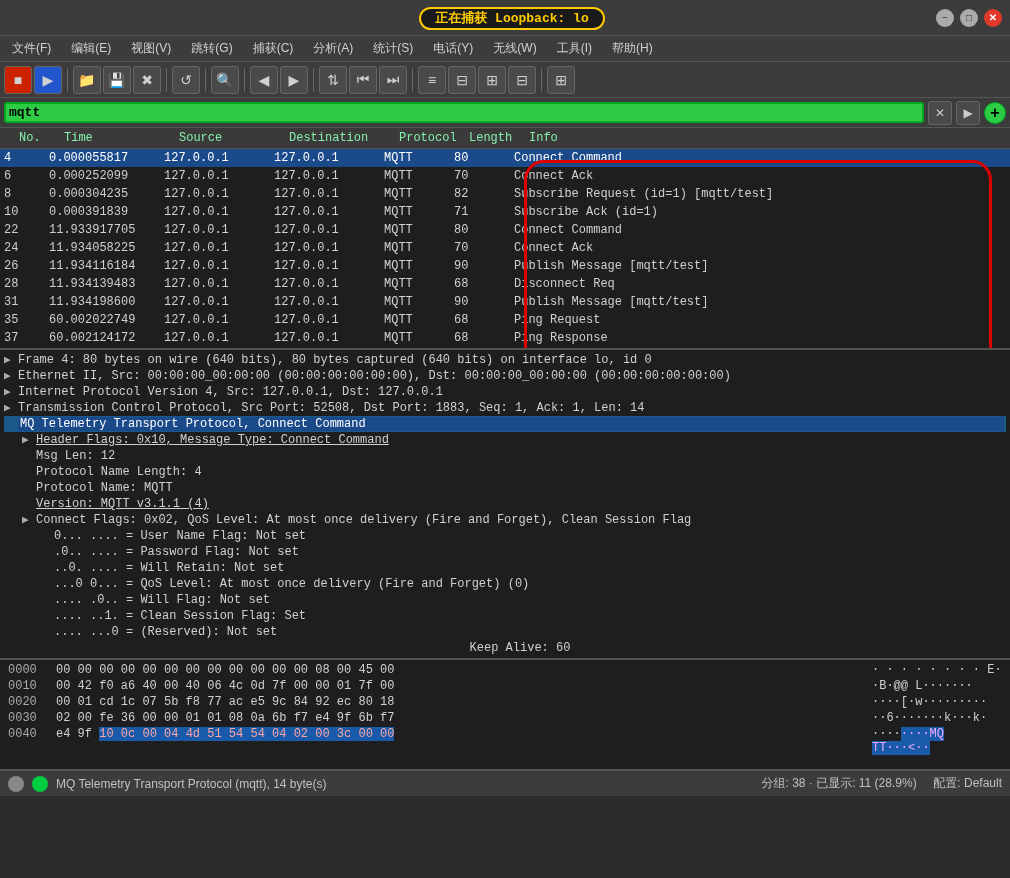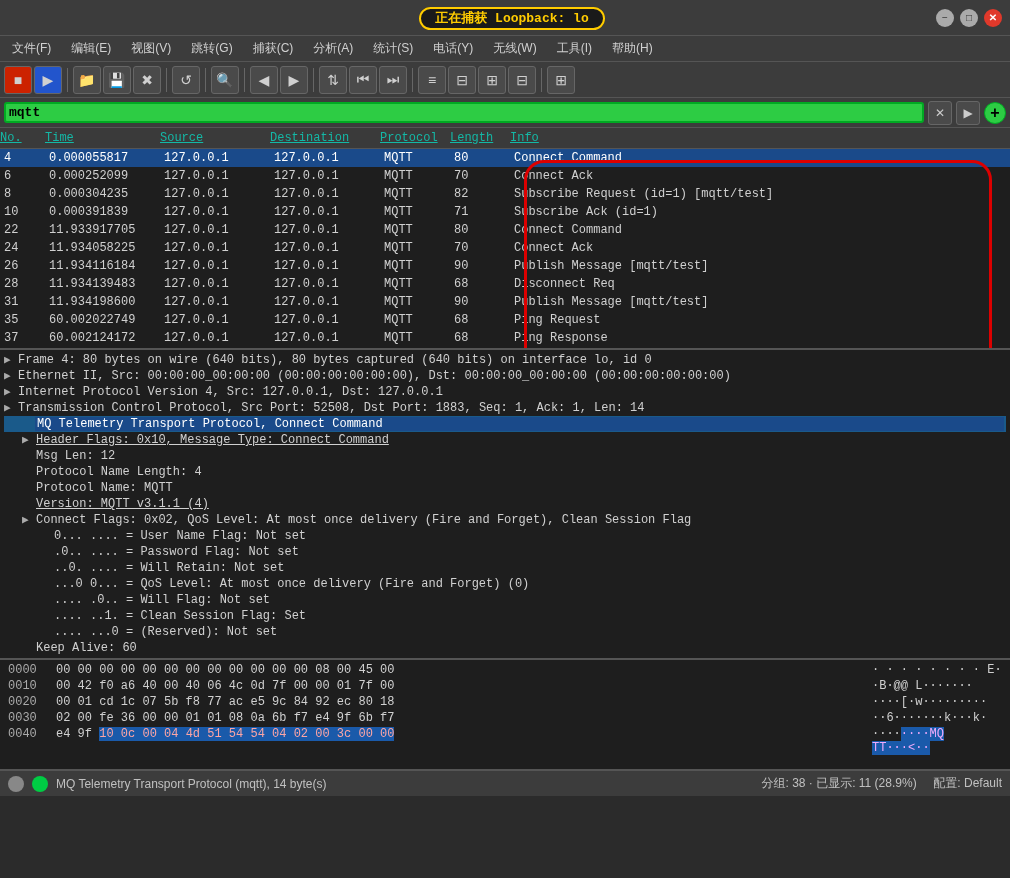--- a/index.html
+++ b/index.html
@@ -155,28 +155,27 @@
     #packet-list {
       height: 222px;
       overflow-y: auto;
       background: #1e1e1e;
       border-bottom: 2px solid #555;
       position: relative;
     }
     .pkt-header {
       display: flex;
       background: #3a3a3a;
-      color: #14b8a6;
-      font-size: 12px;
-      padding: 3px 0;
+      color: #86efac;
+      font-size: 12px;
+      padding: 3px 19px;
       border-bottom: 1px solid #555;
       position: sticky;
       top: 0;
       z-index: 2;
-      text-decoration: underline;
     }
     .pkt-row {
       display: flex;
       font-size: 12px;
       padding: 2px 4px;
       cursor: pointer;
       font-family: 'Courier New', monospace;
     }
     .pkt-row.selected { background: #1a4a8a; color: #fff; }
     .col-no { width: 45px; }
@@ -469,21 +468,21 @@
         <span class="detail-text">Ethernet II, Src: 00:00:00_00:00:00 (00:00:00:00:00:00), Dst: 00:00:00_00:00:00 (00:00:00:00:00:00)</span>
       </div>
       <div class="detail-row" style="padding-left: 0px;">
         <span class="detail-expand">▶</span>
         <span class="detail-text">Internet Protocol Version 4, Src: 127.0.0.1, Dst: 127.0.0.1</span>
       </div>
       <div class="detail-row" style="padding-left: 0px;">
         <span class="detail-expand">▶</span>
         <span class="detail-text">Transmission Control Protocol, Src Port: 52508, Dst Port: 1883, Seq: 1, Ack: 1, Len: 14</span>
       </div>
-      <div class="detail-row selected-detail" style="padding-left: 17px;">
+      <div class="detail-row selected-detail" style="padding-left: 0px;">
         <span class="detail-expand"> </span>
         <span class="detail-text blue-bg-text">MQ Telemetry Transport Protocol, Connect Command</span>
       </div>
       <div class="detail-row" style="padding-left: 18px;">
         <span class="detail-expand">▶</span>
         <span class="detail-text underline">Header Flags: 0x10, Message Type: Connect Command</span>
       </div>
       <div class="detail-row" style="padding-left: 18px;">
         <span class="detail-expand"> </span>
         <span class="detail-text">Msg Len: 12</span>
@@ -525,21 +524,21 @@
         <span class="detail-text">.... .0.. = Will Flag: Not set</span>
       </div>
       <div class="detail-row" style="padding-left: 36px;">
         <span class="detail-expand"> </span>
         <span class="detail-text">.... ..1. = Clean Session Flag: Set</span>
       </div>
       <div class="detail-row" style="padding-left: 36px;">
         <span class="detail-expand"> </span>
         <span class="detail-text">.... ...0 = (Reserved): Not set</span>
       </div>
-      <div class="detail-row" style="padding-left: 18px;">
+      <div class="detail-row" style="padding-left: 18px; text-align: center;">
         <span class="detail-expand"> </span>
         <span class="detail-text">Keep Alive: 60</span>
       </div>
       <div class="detail-row" style="padding-left: 18px;">
         <span class="detail-expand"> </span>
         <span class="detail-text">Client ID Length: 0</span>
       </div>
     </div>
 </div>
 

